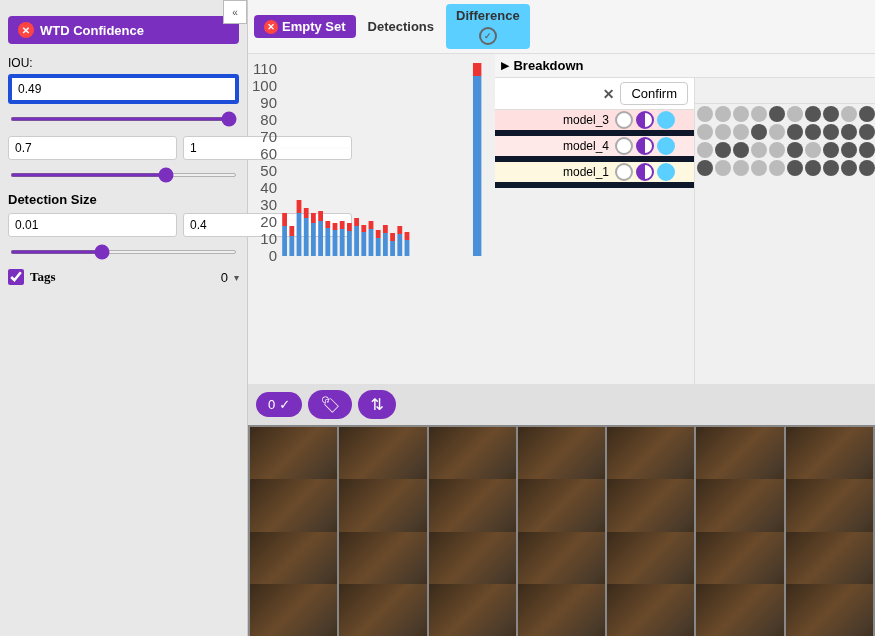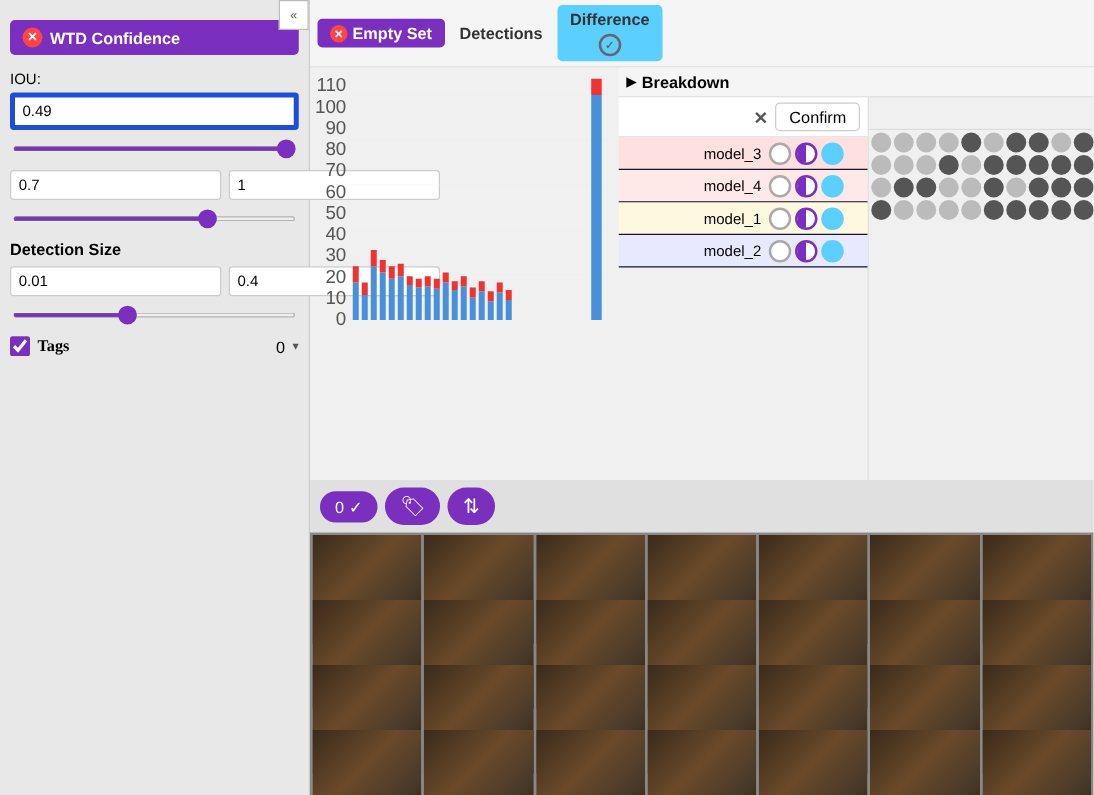--- a/index.html
+++ b/index.html
@@ -314,21 +314,21 @@
     
     .model-rows {
       display: flex;
       flex-direction: column;
     }
 
     .model-row {
       display: flex;
       align-items: center;
       height: 26px;
-      border-bottom: 1px solid #0f172a;
+      border-bottom: 6px solid #0f172a;
     }
 
     .model-label-cell {
       width: 120px;
       text-align: right;
       padding-right: 6px;
       font-size: 12px;
     }
 
     .model-icons-cell {
@@ -697,28 +697,20 @@
               </div>
             </div>
             <div class="model-row model-bg-1">
               <div class="model-label-cell">model_1</div>
               <div class="model-icons-cell">
                 <div class="circle-outline"></div>
                 <div class="circle-half"></div>
                 <div class="circle-solid"></div>
               </div>
             </div>
-            <div class="model-row model-bg-2">
-              <div class="model-label-cell">model_2</div>
-              <div class="model-icons-cell">
-                <div class="circle-outline"></div>
-                <div class="circle-half"></div>
-                <div class="circle-solid"></div>
-              </div>
-            </div>
           </div>
         </div>
 
         <div class="upset-dots-col">
           <div class="upset-top-spacer"></div>
           <div style="padding: 2px;">
 
             <div class="dot-row">
               <div class="dot"></div>
               <div class="dot"></div>

